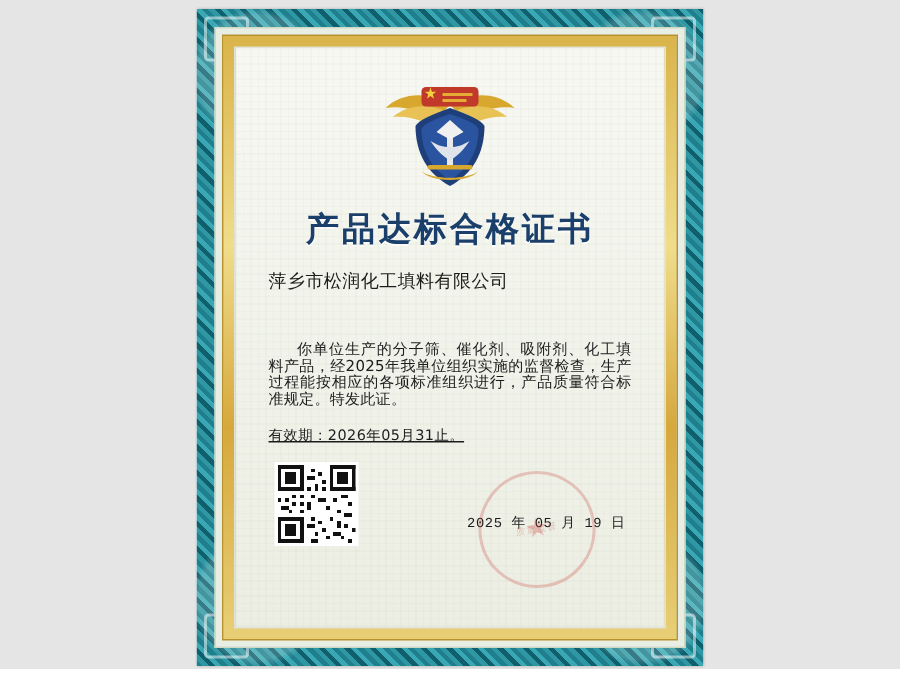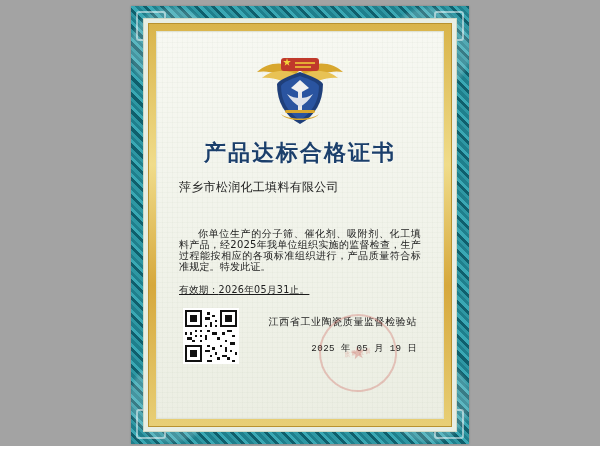--- a/index.html
+++ b/index.html
@@ -12,21 +12,21 @@
     background: #ffffff;
     font-family: "DejaVu Sans", "Liberation Sans", sans-serif;
     overflow: hidden;
   }
 
   
   .canvas {
     position: relative;
     width: 600px;
     height: 446px;
-    background: #a3a3a3;
+    background: #e5e5e5;
   }
 
   
   .certificate {
     position: absolute;
     left: 131px;
     top: 6px;
     width: 338px;
     height: 438px;
     background: #f3f5ef;
@@ -357,21 +357,20 @@
             <rect x="2" y="9" width="1" height="1"></rect>
               <rect x="4" y="10" width="1" height="1"></rect>
             <rect x="1" y="11" width="2" height="1"></rect>
               <rect x="3" y="12" width="1" height="1"></rect>
             <rect x="0" y="9" width="1" height="1"></rect>
               <rect x="4" y="8" width="1" height="1"></rect>
           </g>
         </svg>
       </div>
 
-      <div class="issuer">江西省工业陶瓷质量监督检验站</div>
       <div class="issue-date">2025 年 05 月 19 日</div>
 
       <div class="seal">
         <div class="seal-star">★</div>
         <div class="seal-text">质量监督</div>
       </div>
 
     </div>
   </div>
 </div>

